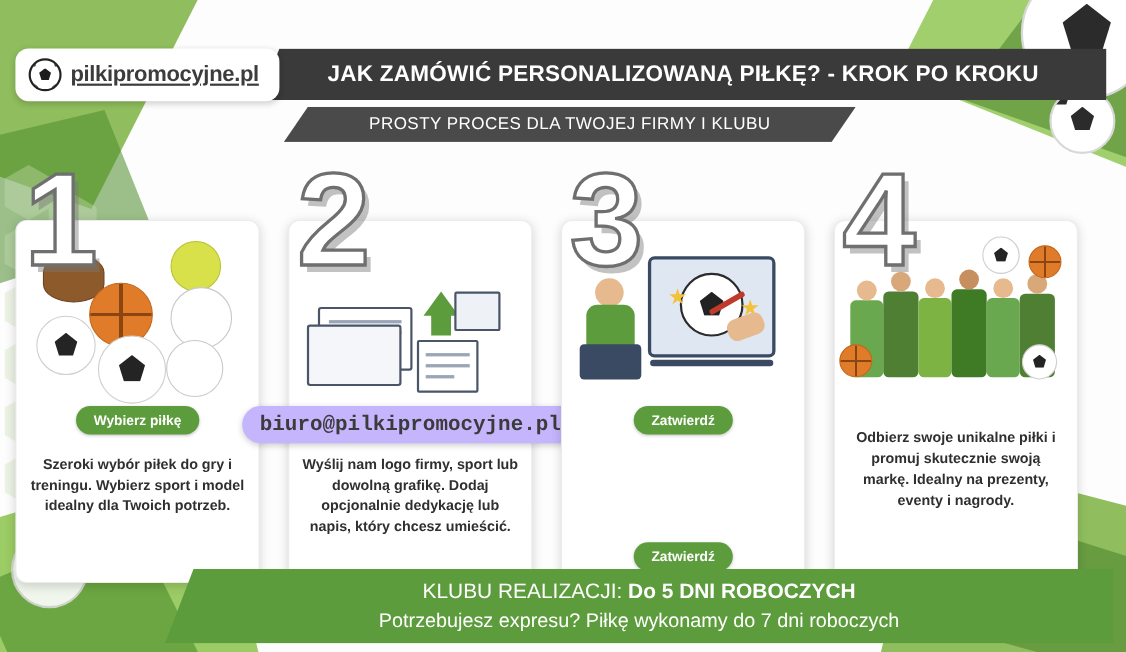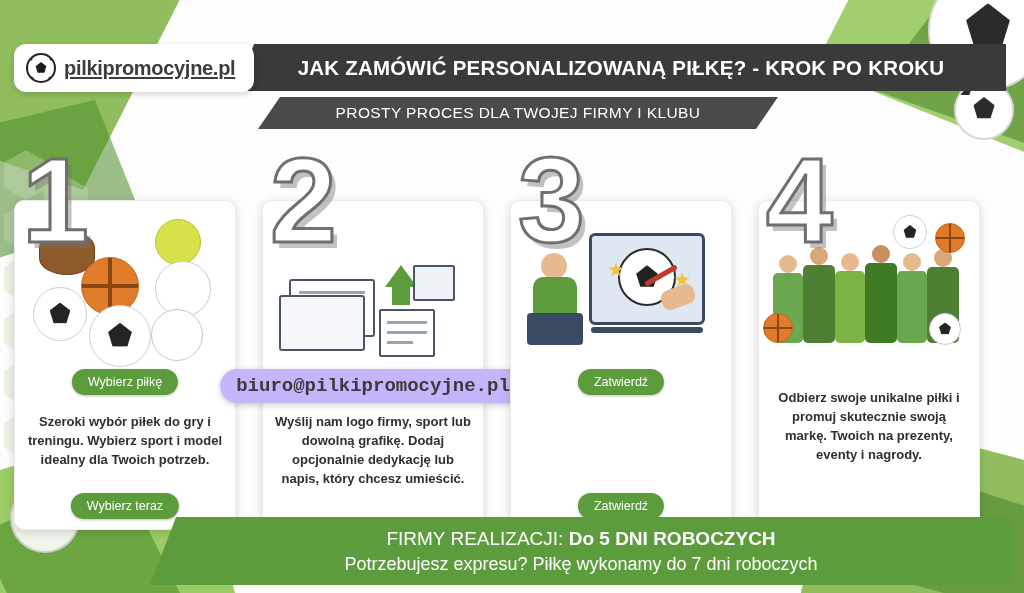--- a/index.html
+++ b/index.html
@@ -146,21 +146,21 @@
     text-shadow:5px 6px 0 rgba(120,120,120,.45);
     z-index:6; font-family:"Liberation Sans", sans-serif;
   }
   .n1{ left:22px; } .n2{ left:270px; } .n3{ left:518px; } .n4{ left:766px; }
 
   .card-art { position:absolute; left:0; top:8px; width:100%; height:160px; }
 
   .pill {
     position:absolute; left:50%; transform:translateX(-50%);
     background:#5d9c3c; color:#fff; border-radius:18px;
-    font-size:12.5px; font-weight:normal; padding:6px 16px; white-space:nowrap;
+    font-size:12.5px; font-weight:bold; padding:6px 16px; white-space:nowrap;
     box-shadow:0 1px 3px rgba(0,0,0,.25);
   }
   .pill.email { background:#c4b5fd; color:#3b3b3b; font-weight:bold;
                 box-shadow:0 2px 6px rgba(0,0,0,.2); font-size:19px;font-family:Liberation Mono, monospace; }
 
   .card-text {
     position:absolute; left:12px; right:12px; top:212px;
     text-align:center; font-size:13px; font-weight:bold; color:#2f2f2f; line-height:1.45;
   }
 
@@ -273,21 +273,20 @@
       <div class="sball ball-brown" style="left:24px; top:22px; width:56px; height:44px;"></div>
       <div class="sball ball-yellow" style="left:140px; top:10px; width:46px; height:46px;"></div>
       <div class="sball ball-orange" style="left:66px; top:48px; width:58px; height:58px;"></div>
       <div class="sball ball-vb" style="left:140px; top:52px; width:56px; height:56px;"></div>
       <div class="sball" style="left:18px; top:78px; width:54px; height:54px;"></div>
       <div class="sball" style="left:74px; top:96px; width:62px; height:62px;"></div>
       <div class="sball ball-vb" style="left:136px; top:100px; width:52px; height:52px;"></div>
     </div>
     <div class="pill" style="top:168px;">Wybierz piłkę</div>
     <div class="card-text">Szeroki wybór piłek do gry i treningu. Wybierz sport i model idealny dla Twoich potrzeb.</div>
-    <div class="pill" style="top:292px;">Wybierz teraz</div>
   </div>
 
   <div class="card c2">
     <div class="card-art">
       <div class="env" style="left:26px; top:70px; width:86px; height:58px;">
         <div style="position:absolute;left:8px;top:10px;right:8px;height:3px;background:#9aa5b5;"></div>
         <div style="position:absolute;left:8px;top:20px;right:8px;height:3px;background:#9aa5b5;"></div>
         <div style="position:absolute;left:8px;top:30px;right:20px;height:3px;background:#9aa5b5;"></div>
       </div>
       <div class="env" style="left:16px; top:86px; width:86px; height:56px; background:#f4f6f9;"></div>
@@ -341,23 +340,23 @@
       <div style="position:absolute;left:82px;top:44px;width:18px;height:18px;border-radius:50%;background:#e6b98f;"></div>
       <div style="position:absolute;left:113px;top:36px;width:18px;height:18px;border-radius:50%;background:#c78f5f;"></div>
       <div style="position:absolute;left:144px;top:44px;width:18px;height:18px;border-radius:50%;background:#e6b98f;"></div>
       <div style="position:absolute;left:175px;top:40px;width:18px;height:18px;border-radius:50%;background:#d9a87a;"></div>
 
       <div class="sball" style="left:134px;top:6px;width:34px;height:34px;"></div>
       <div class="sball ball-orange" style="left:176px;top:14px;width:30px;height:30px;"></div>
       <div class="sball ball-orange" style="left:4px;top:104px;width:30px;height:30px;"></div>
       <div class="sball" style="left:170px;top:104px;width:32px;height:32px;"></div>
     </div>
-    <div class="card-text" style="top:188px;">Odbierz swoje unikalne piłki i promuj skutecznie swoją markę. Twoich na prezenty, eventy i nagrody.</div>
+    <div class="card-text" style="top:188px;">Odbierz swoje unikalne piłki i promuj skutecznie swoją markę. Idealny na prezenty, eventy i nagrody.</div>
   </div>
 </div>
 
 <div class="footer">
   <div class="footer-l1">
-    <span>FIRMY REALIZACJI:</span>
+    <span>KLUBU REALIZACJI:</span>
     <b>Do 5 DNI ROBOCZYCH</b>
   </div>
   <div class="footer-l2">Potrzebujesz expresu? Piłkę wykonamy do 7 dni roboczych</div>
 </div>
 
 </body></html>

